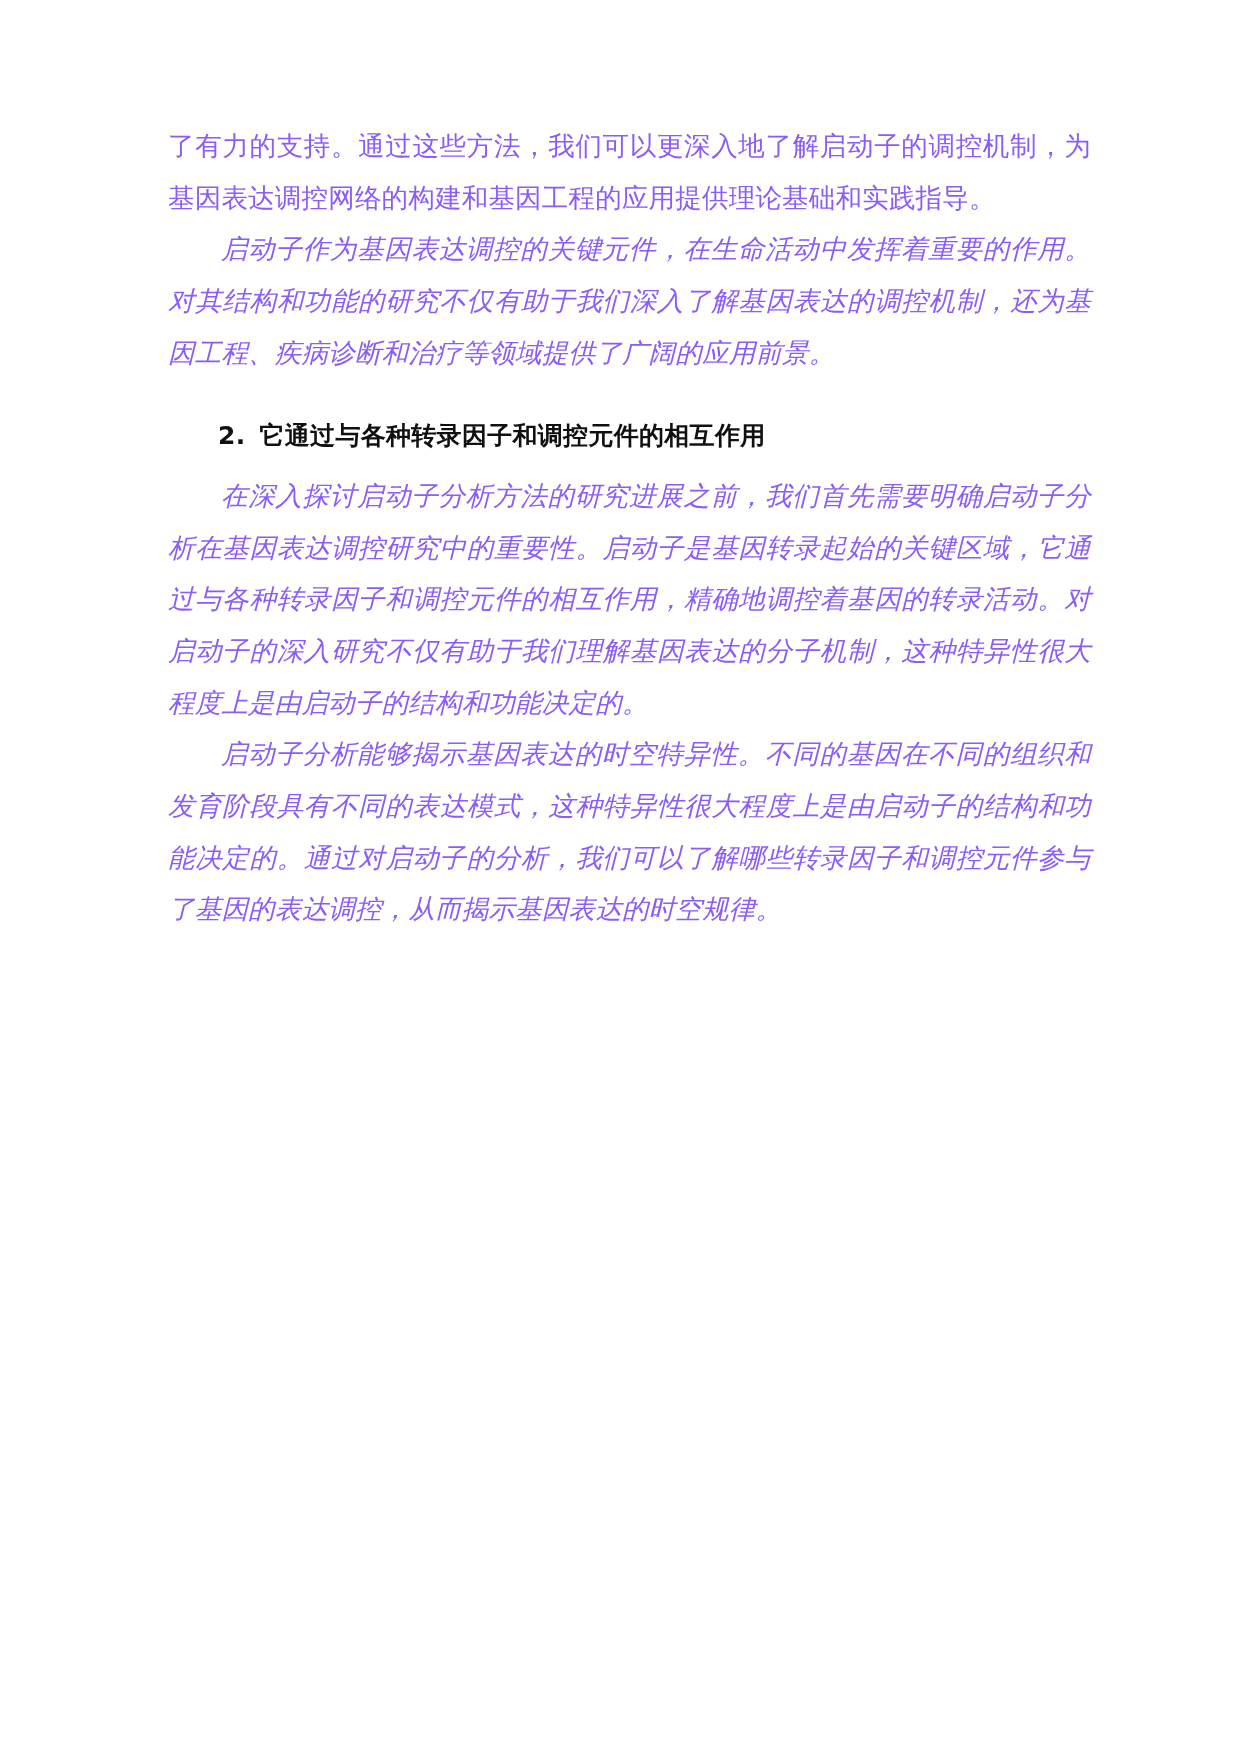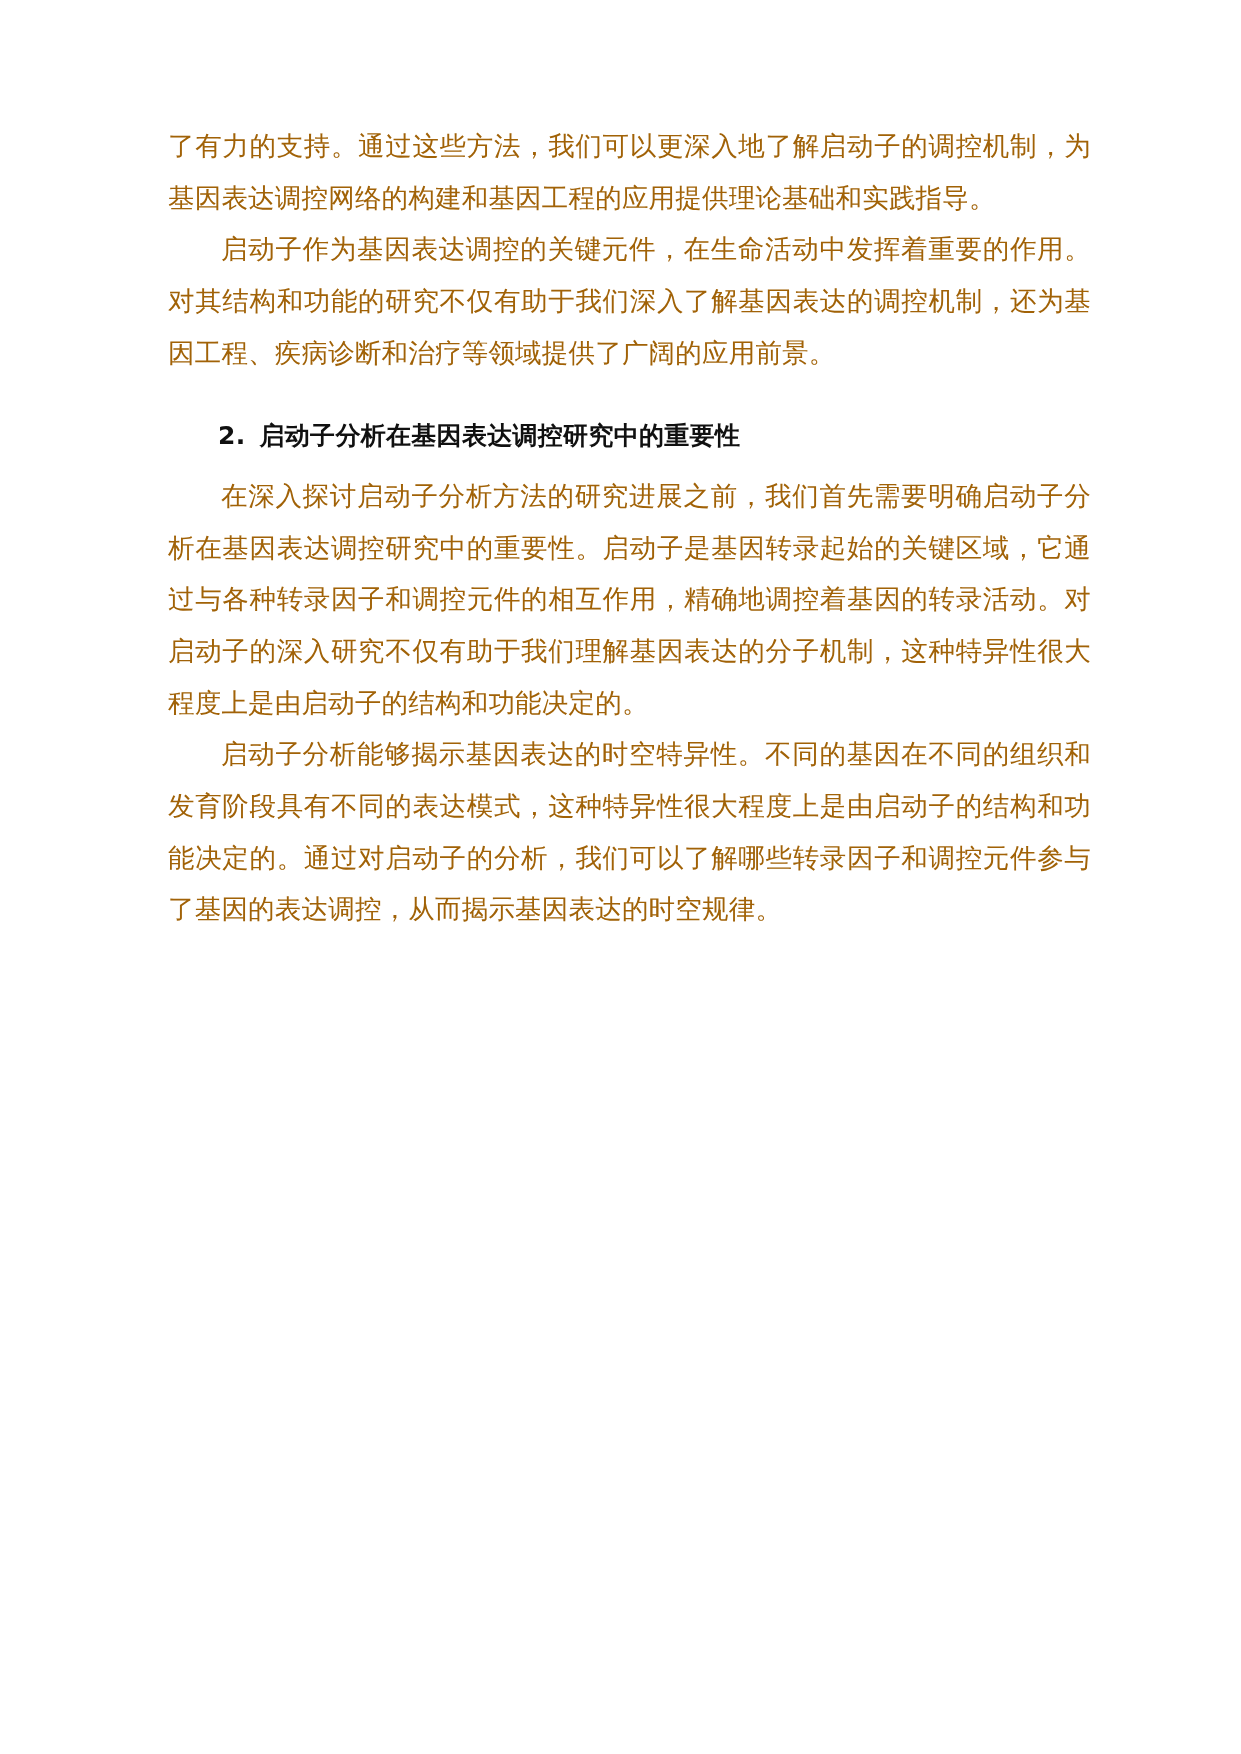--- a/index.html
+++ b/index.html
@@ -21,24 +21,25 @@
   .doc-body {
     width: 100%;
   }
   p.para {
     margin: 0 0 0 0;
     font-size: 26.5px;
     line-height: 1.95;
     text-align: justify;
     text-justify: inter-ideograph;
     letter-spacing: 0.2px;
-    color: #a16207;
+    color: #8b5cf6;
   }
   p.para.indent {
     text-indent: 2em;
+    font-style: italic;
   }
   h2.heading {
     margin: 34px 0 10px 0;
     padding-left: 2em;
     font-family: "DejaVu Sans", "Liberation Sans", sans-serif;
     font-size: 25px;
     font-weight: bold;
     line-height: 1.9;
     color: #101010;
     letter-spacing: 0.3px;
@@ -51,21 +52,21 @@
 <body>
 
 <div class="page">
   <div class="doc-body">
 
     <p class="para">了有力的支持。通过这些方法，我们可以更深入地了解启动子的调控机制，为基因表达调控网络的构建和基因工程的应用提供理论基础和实践指导。</p>
 
     <p class="para indent">启动子作为基因表达调控的关键元件，在生命活动中发挥着重要的作用。对其结构和功能的研究不仅有助于我们深入了解基因表达的调控机制，还为基因工程、疾病诊断和治疗等领域提供了广阔的应用前景。</p>
 
     <h2 class="heading">
-      <span class="num">2.</span><span>启动子分析在基因表达调控研究中的重要性</span>
+      <span class="num">2.</span><span>它通过与各种转录因子和调控元件的相互作用</span>
     </h2>
 
     <p class="para indent">在深入探讨启动子分析方法的研究进展之前，我们首先需要明确启动子分析在基因表达调控研究中的重要性。启动子是基因转录起始的关键区域，它通过与各种转录因子和调控元件的相互作用，精确地调控着基因的转录活动。对启动子的深入研究不仅有助于我们理解基因表达的分子机制，这种特异性很大程度上是由启动子的结构和功能决定的。</p>
 
     <p class="para indent">启动子分析能够揭示基因表达的时空特异性。不同的基因在不同的组织和发育阶段具有不同的表达模式，这种特异性很大程度上是由启动子的结构和功能决定的。通过对启动子的分析，我们可以了解哪些转录因子和调控元件参与了基因的表达调控，从而揭示基因表达的时空规律。</p>
 
   </div>
 </div>
 
 </body></html>

